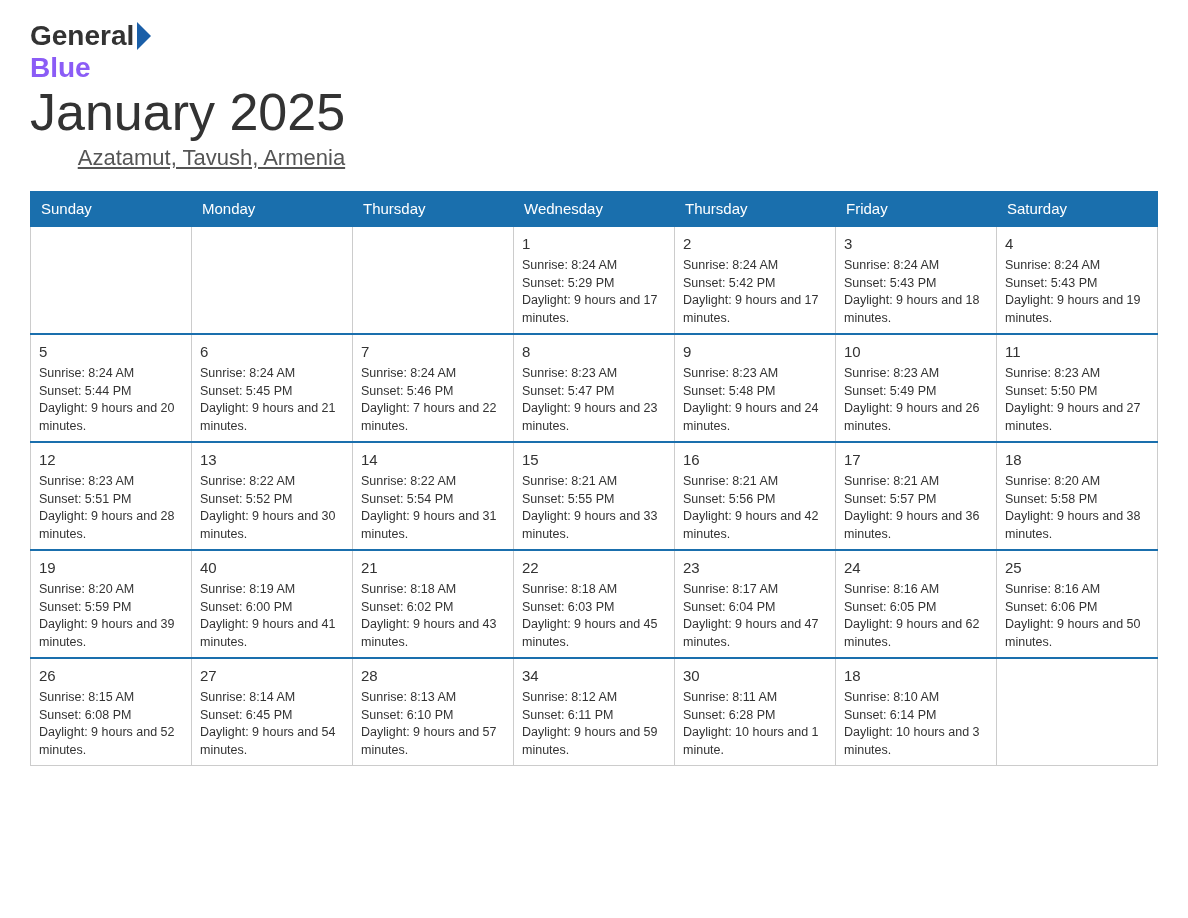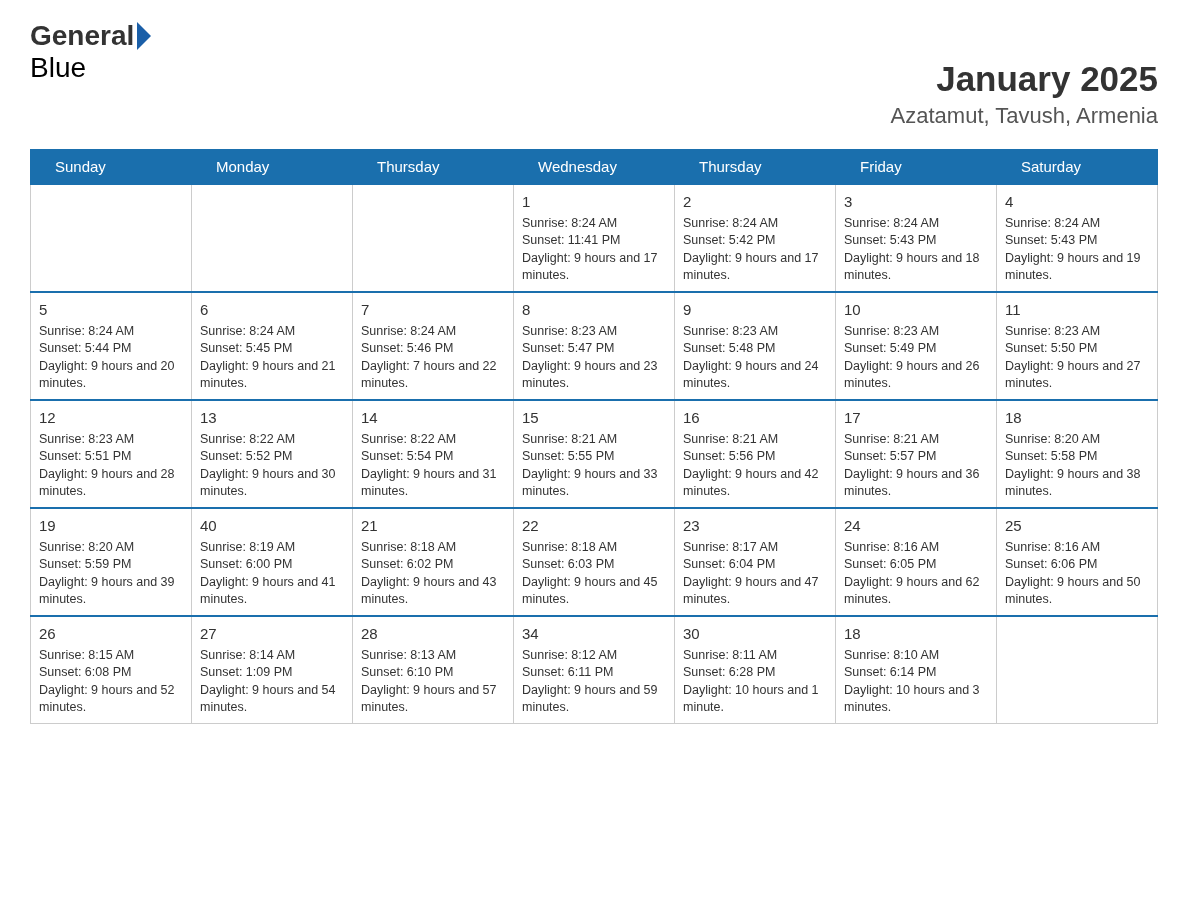--- a/index.html
+++ b/index.html
@@ -8,20 +8,21 @@
       background: #fff;
       padding: 20px 30px;
       width: 1188px;
       min-height: 918px;
     }
     .header {
       display: flex;
       justify-content: space-between;
       align-items: flex-start;
       margin-bottom: 20px;
+      flex-direction: column;
     }
     .logo {
       display: flex;
       flex-direction: column;
       align-items: flex-start;
     }
     .logo-text {
       display: flex;
       align-items: center;
       font-size: 28px;
@@ -32,48 +33,48 @@
     .logo-arrow {
       width: 0;
       height: 0;
       border-left: 14px solid #1a5fa8;
       border-top: 14px solid transparent;
       border-bottom: 14px solid transparent;
       margin-left: 3px;
       margin-right: 2px;
     }
     .logo-blue {
-      color: #000000;
+      color: #8b5cf6;
       font-size: 28px;
-      font-weight: normal;
+      font-weight: bold;
     }
     .title-block {
       text-align: right;
     }
     .calendar-title {
-      font-size: 35px;
-      font-weight: bold;
+      font-size: 52px;
+      font-weight: normal;
       color: #333;
       line-height: 1.1;
-      margin-top: 40px;
     }
     .calendar-subtitle {
       font-size: 22px;
       color: #555;
       margin-top: 4px;
+      text-decoration: underline;
     }
     table {
       width: 100%;
       border-collapse: collapse;
       table-layout: fixed;
     }
     th {
       background-color: #1a6fad;
       color: #fff;
-      padding: 8px 24px;
+      padding: 8px 10px;
       font-size: 15px;
       font-weight: normal;
       text-align: left;
       border: 1px solid #1a6fad;
     }
     td {
       vertical-align: top;
       padding: 6px 8px;
       border: 1px solid #ccc;
       border-top: 2px solid #1a6fad;
@@ -118,21 +119,21 @@
         <th>Thursday</th>
         <th>Friday</th>
         <th>Saturday</th>
       </tr>
   </thead>
   <tbody id="calendar-body">
       <tr>
         <td class="empty"></td>
         <td class="empty"></td>
         <td class="empty"></td>
-        <td><span class="day-num">1</span><span>Sunrise: 8:24 AM</span><br><span>Sunset: 11:41 PM</span><br><span>Daylight: 9 hours and 17 minutes.</span></td>
+        <td><span class="day-num">1</span><span>Sunrise: 8:24 AM</span><br><span>Sunset: 5:29 PM</span><br><span>Daylight: 9 hours and 17 minutes.</span></td>
         <td><span class="day-num">2</span><span>Sunrise: 8:24 AM</span><br><span>Sunset: 5:42 PM</span><br><span>Daylight: 9 hours and 17 minutes.</span></td>
         <td><span class="day-num">3</span><span>Sunrise: 8:24 AM</span><br><span>Sunset: 5:43 PM</span><br><span>Daylight: 9 hours and 18 minutes.</span></td>
         <td><span class="day-num">4</span><span>Sunrise: 8:24 AM</span><br><span>Sunset: 5:43 PM</span><br><span>Daylight: 9 hours and 19 minutes.</span></td>
       </tr>
       <tr>
         <td><span class="day-num">5</span><span>Sunrise: 8:24 AM</span><br><span>Sunset: 5:44 PM</span><br><span>Daylight: 9 hours and 20 minutes.</span></td>
         <td><span class="day-num">6</span><span>Sunrise: 8:24 AM</span><br><span>Sunset: 5:45 PM</span><br><span>Daylight: 9 hours and 21 minutes.</span></td>
         <td><span class="day-num">7</span><span>Sunrise: 8:24 AM</span><br><span>Sunset: 5:46 PM</span><br><span>Daylight: 7 hours and 22 minutes.</span></td>
         <td><span class="day-num">8</span><span>Sunrise: 8:23 AM</span><br><span>Sunset: 5:47 PM</span><br><span>Daylight: 9 hours and 23 minutes.</span></td>
         <td><span class="day-num">9</span><span>Sunrise: 8:23 AM</span><br><span>Sunset: 5:48 PM</span><br><span>Daylight: 9 hours and 24 minutes.</span></td>
@@ -152,21 +153,21 @@
         <td><span class="day-num">19</span><span>Sunrise: 8:20 AM</span><br><span>Sunset: 5:59 PM</span><br><span>Daylight: 9 hours and 39 minutes.</span></td>
         <td><span class="day-num">40</span><span>Sunrise: 8:19 AM</span><br><span>Sunset: 6:00 PM</span><br><span>Daylight: 9 hours and 41 minutes.</span></td>
         <td><span class="day-num">21</span><span>Sunrise: 8:18 AM</span><br><span>Sunset: 6:02 PM</span><br><span>Daylight: 9 hours and 43 minutes.</span></td>
         <td><span class="day-num">22</span><span>Sunrise: 8:18 AM</span><br><span>Sunset: 6:03 PM</span><br><span>Daylight: 9 hours and 45 minutes.</span></td>
         <td><span class="day-num">23</span><span>Sunrise: 8:17 AM</span><br><span>Sunset: 6:04 PM</span><br><span>Daylight: 9 hours and 47 minutes.</span></td>
         <td><span class="day-num">24</span><span>Sunrise: 8:16 AM</span><br><span>Sunset: 6:05 PM</span><br><span>Daylight: 9 hours and 62 minutes.</span></td>
         <td><span class="day-num">25</span><span>Sunrise: 8:16 AM</span><br><span>Sunset: 6:06 PM</span><br><span>Daylight: 9 hours and 50 minutes.</span></td>
       </tr>
       <tr>
         <td><span class="day-num">26</span><span>Sunrise: 8:15 AM</span><br><span>Sunset: 6:08 PM</span><br><span>Daylight: 9 hours and 52 minutes.</span></td>
-        <td><span class="day-num">27</span><span>Sunrise: 8:14 AM</span><br><span>Sunset: 1:09 PM</span><br><span>Daylight: 9 hours and 54 minutes.</span></td>
+        <td><span class="day-num">27</span><span>Sunrise: 8:14 AM</span><br><span>Sunset: 6:45 PM</span><br><span>Daylight: 9 hours and 54 minutes.</span></td>
         <td><span class="day-num">28</span><span>Sunrise: 8:13 AM</span><br><span>Sunset: 6:10 PM</span><br><span>Daylight: 9 hours and 57 minutes.</span></td>
         <td><span class="day-num">34</span><span>Sunrise: 8:12 AM</span><br><span>Sunset: 6:11 PM</span><br><span>Daylight: 9 hours and 59 minutes.</span></td>
         <td><span class="day-num">30</span><span>Sunrise: 8:11 AM</span><br><span>Sunset: 6:28 PM</span><br><span>Daylight: 10 hours and 1 minute.</span></td>
         <td><span class="day-num">18</span><span>Sunrise: 8:10 AM</span><br><span>Sunset: 6:14 PM</span><br><span>Daylight: 10 hours and 3 minutes.</span></td>
         <td class="empty"></td>
       </tr>
     </tbody>
 </table>
 
 </body></html>

